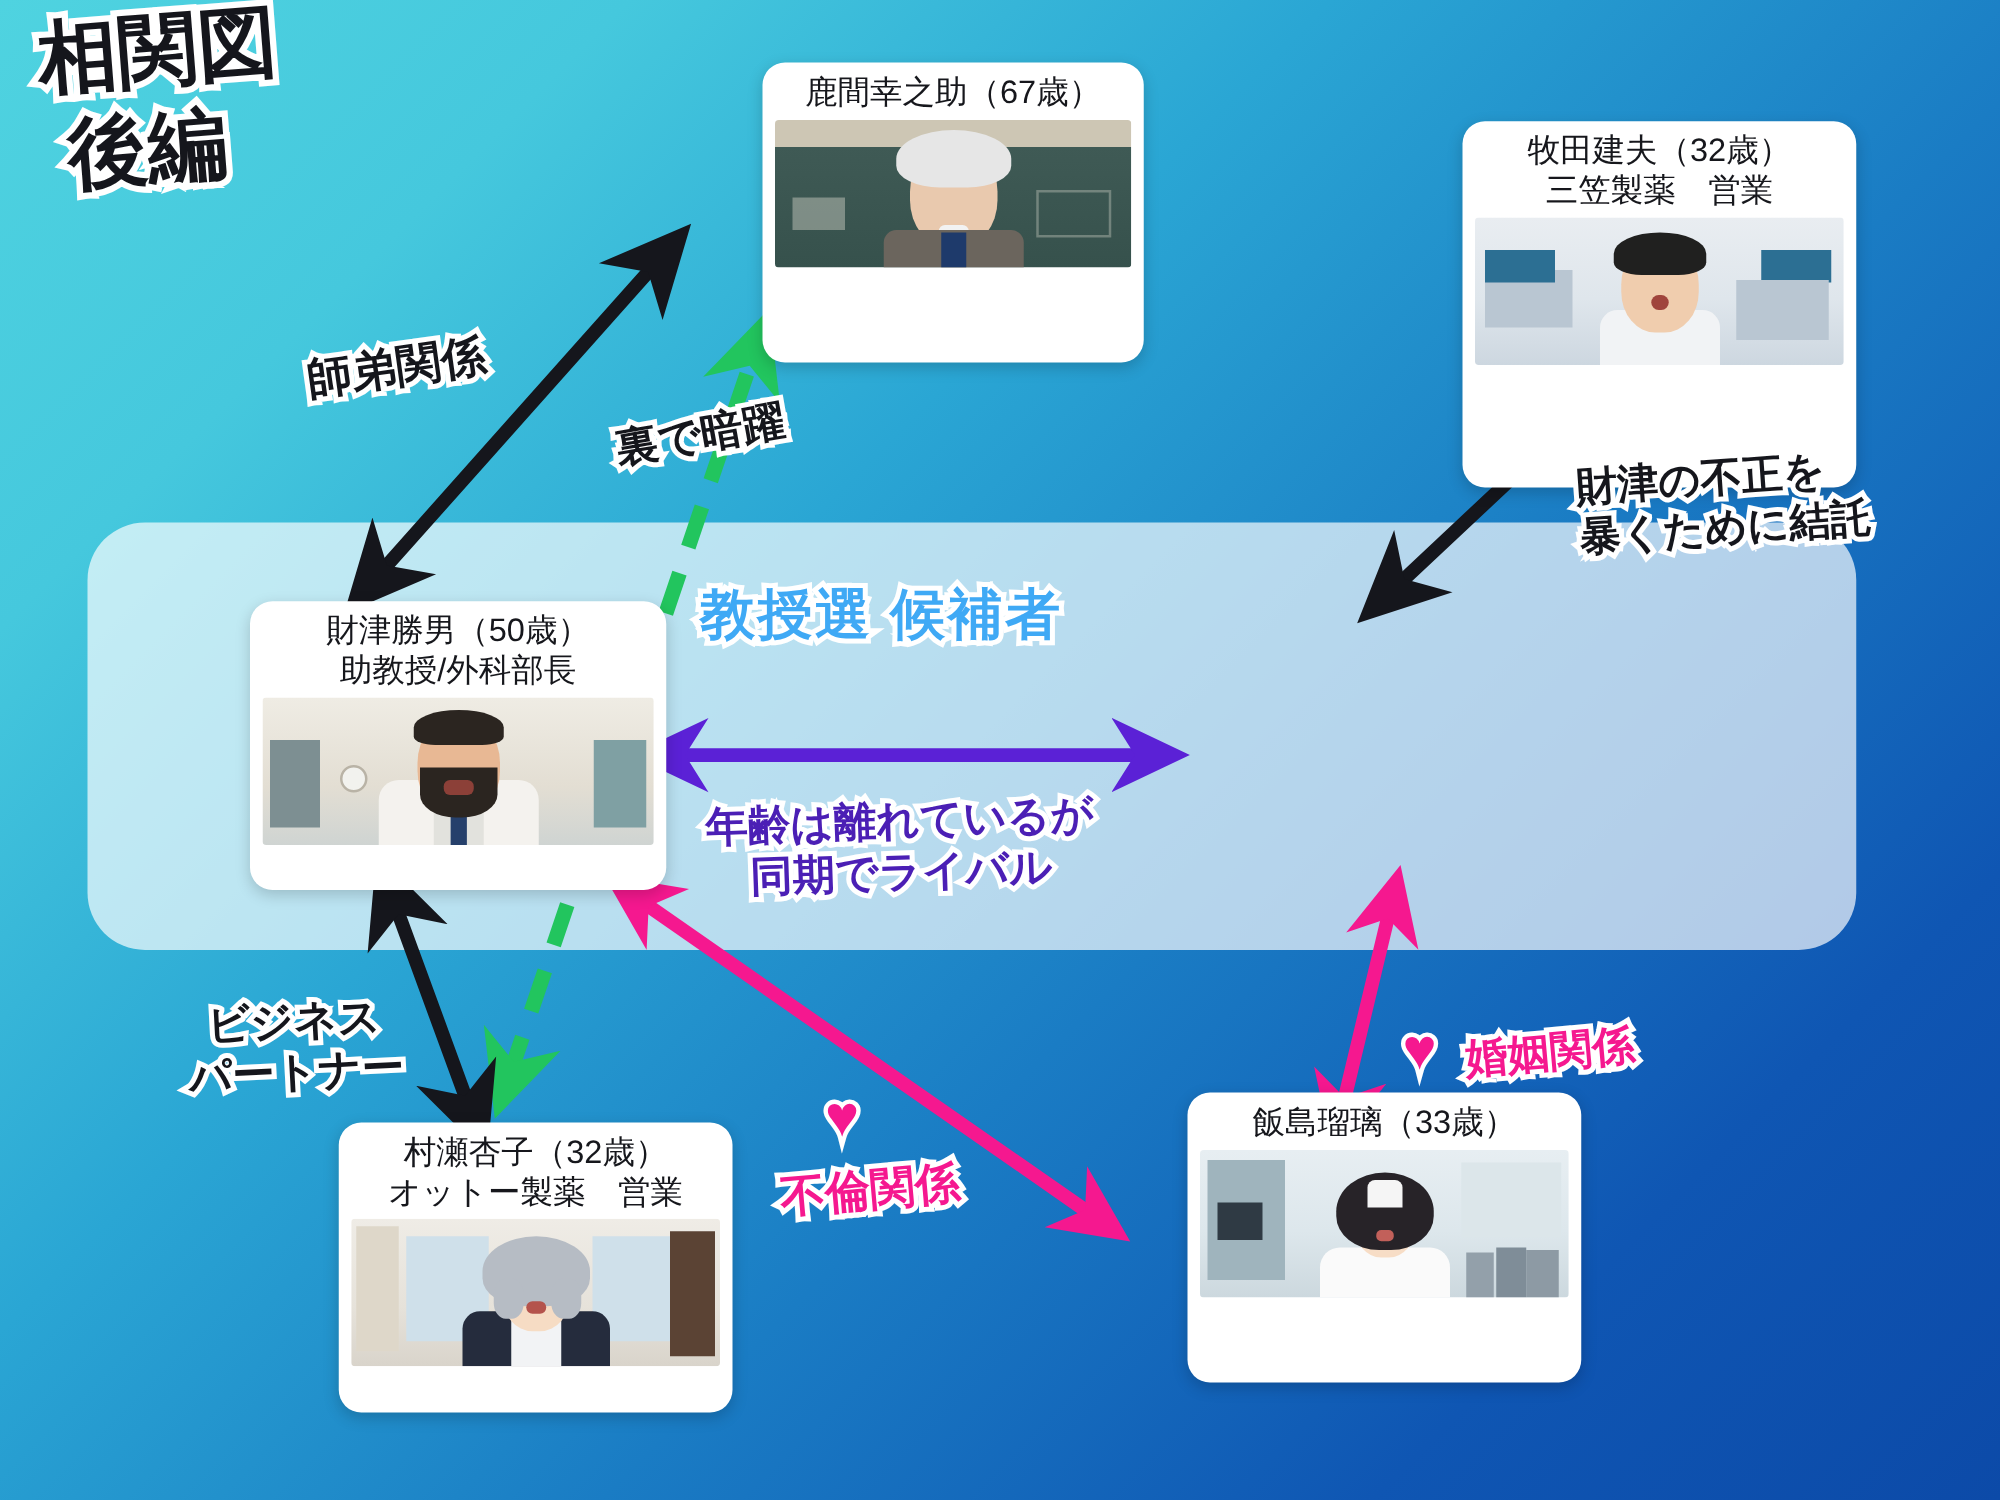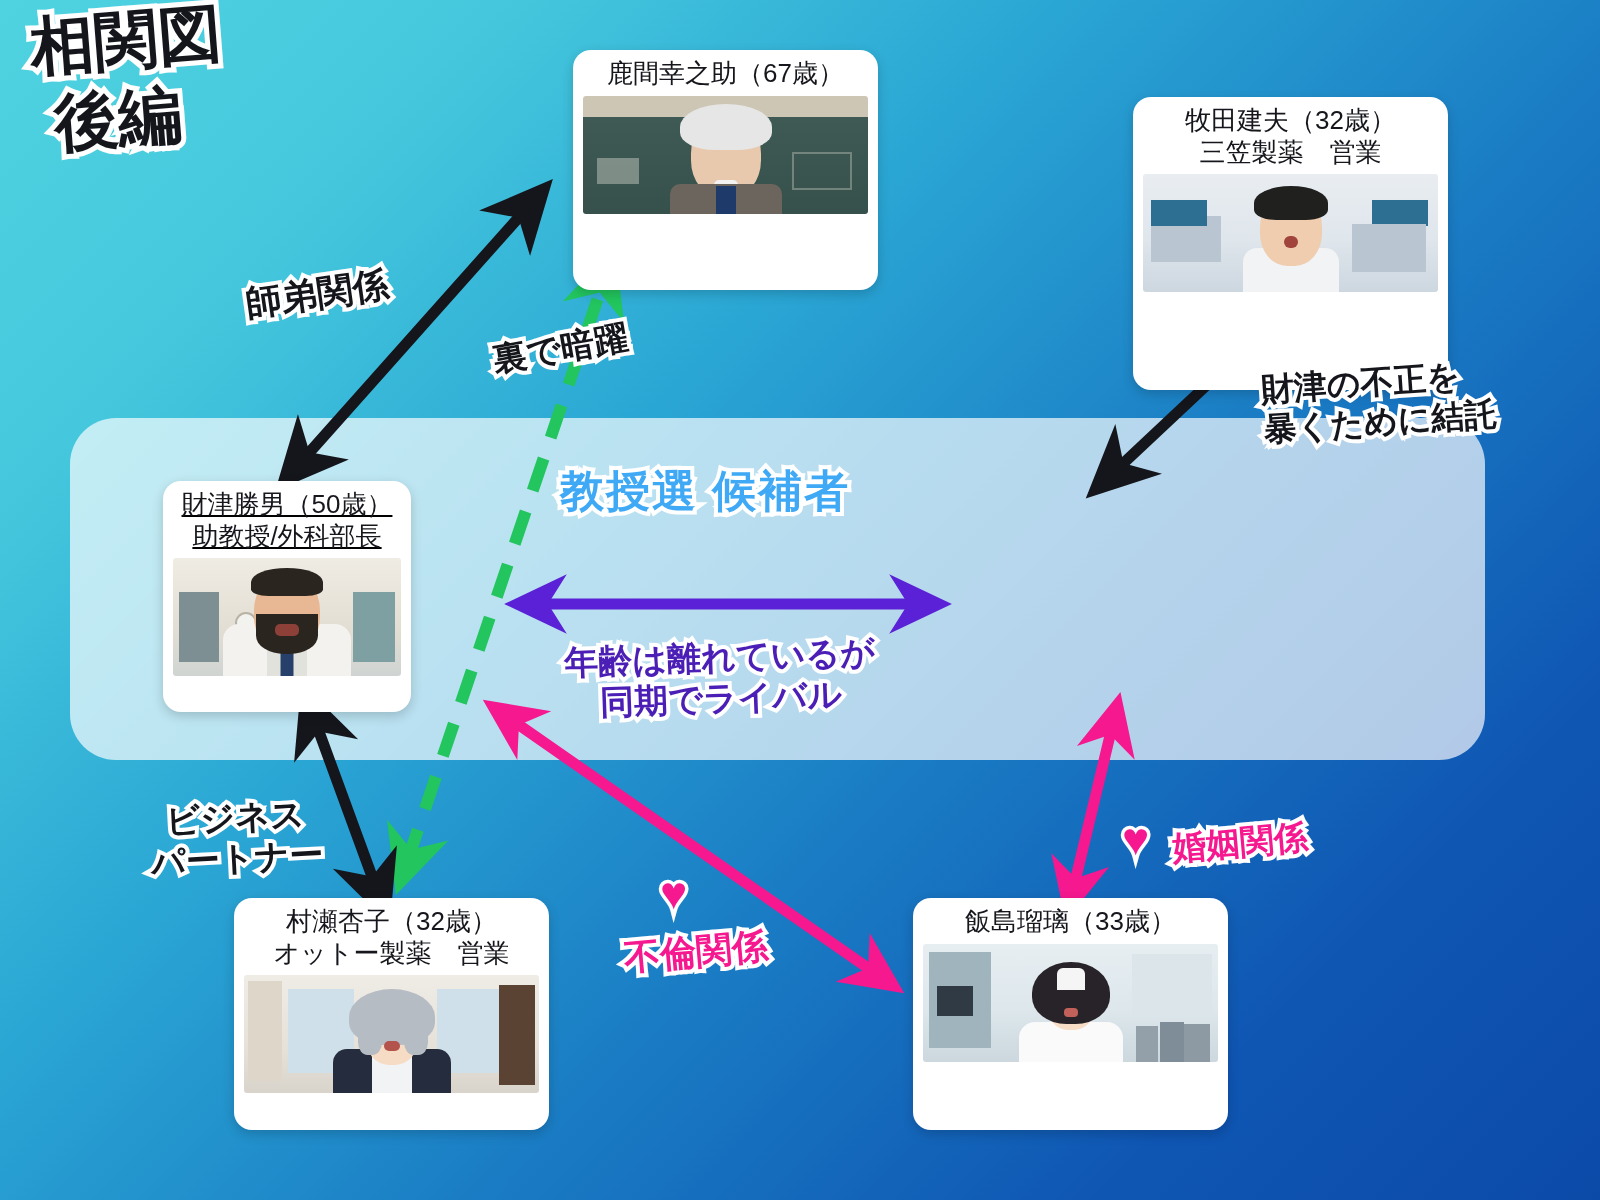--- a/index.html
+++ b/index.html
@@ -35,40 +35,41 @@
   }
   .title-line.l1{transform:rotate(-4.5deg);margin-left:6px;}
   .title-line.l2{transform:rotate(-4.5deg);margin-left:30px;margin-top:12px;}
 
   
   .card{
     position:absolute;background:#ffffff;border-radius:18px;
     box-shadow:0 4px 12px rgba(0,0,0,0.18);
     padding:8px 10px 10px 10px;box-sizing:border-box;
     text-align:center;
+    margin-left:37px;
   }
   .card .nm{font-size:26px;color:#16171c;line-height:1.22;white-space:nowrap;}
   .card .rl{font-size:26px;color:#16171c;line-height:1.22;white-space:nowrap;}
   .photo{
     margin-top:6px;width:100%;height:118px;border-radius:3px;overflow:hidden;
     position:relative;
   }
   .photo .scene{position:absolute;inset:0;}
   .photo .head{
     position:absolute;left:50%;transform:translateX(-50%);
     border-radius:48% 48% 44% 44%;
   }
 
   
   #card-shikama{left:573px;top:50px;width:305px;height:240px;}
   #card-makita{left:1133px;top:97px;width:315px;height:293px;}
-  #card-zaitsu{left:163px;top:481px;width:248px;height:231px;text-decoration:underline;}
+  #card-zaitsu{left:163px;top:481px;width:333px;height:231px;}
   #card-iijima-s{left:968px;top:481px;width:315px;height:231px;}
   #card-murase{left:234px;top:898px;width:315px;height:232px;}
-  #card-iijima-r{left:913px;top:898px;width:315px;height:232px;}
+  #card-iijima-r{left:913px;top:874px;width:315px;height:232px;}
 
   
   #arrows{position:absolute;left:0;top:0;width:1600px;height:1200px;}
 
   
   .lbl{
     position:absolute;white-space:nowrap;font-weight:bold;
     -webkit-text-stroke:8px #ffffff;paint-order:stroke fill;
     line-height:1.22;
   }

